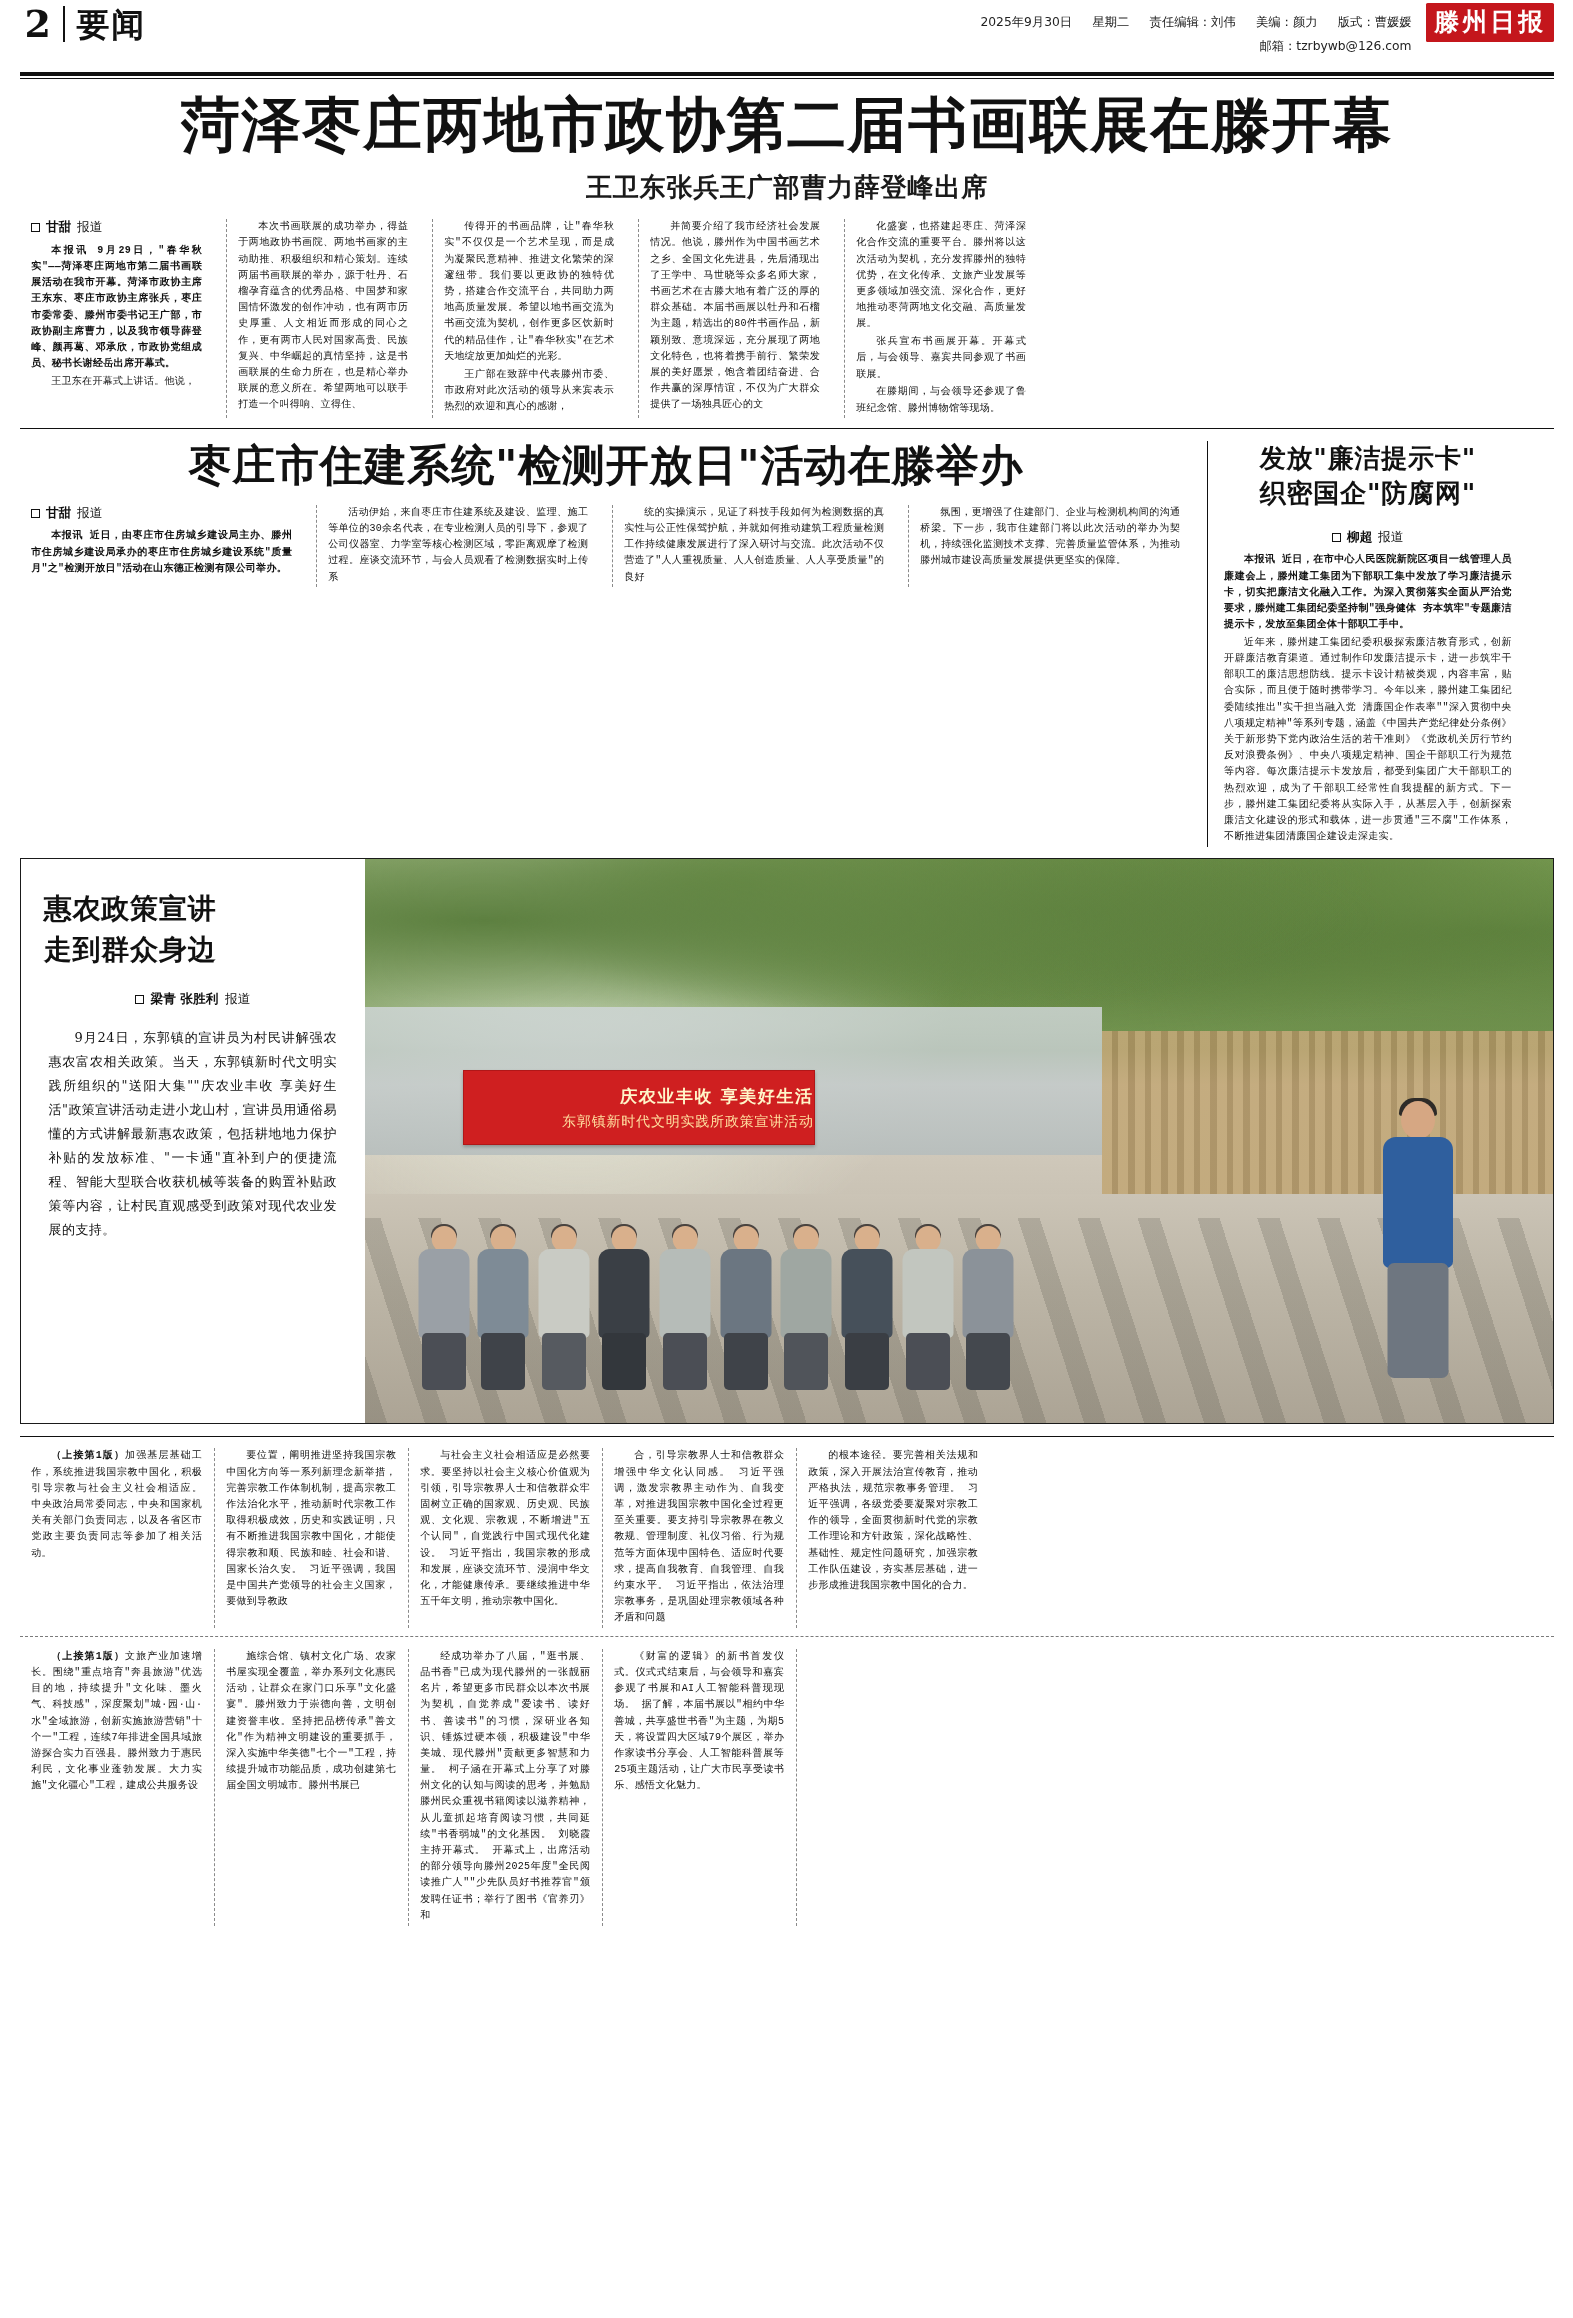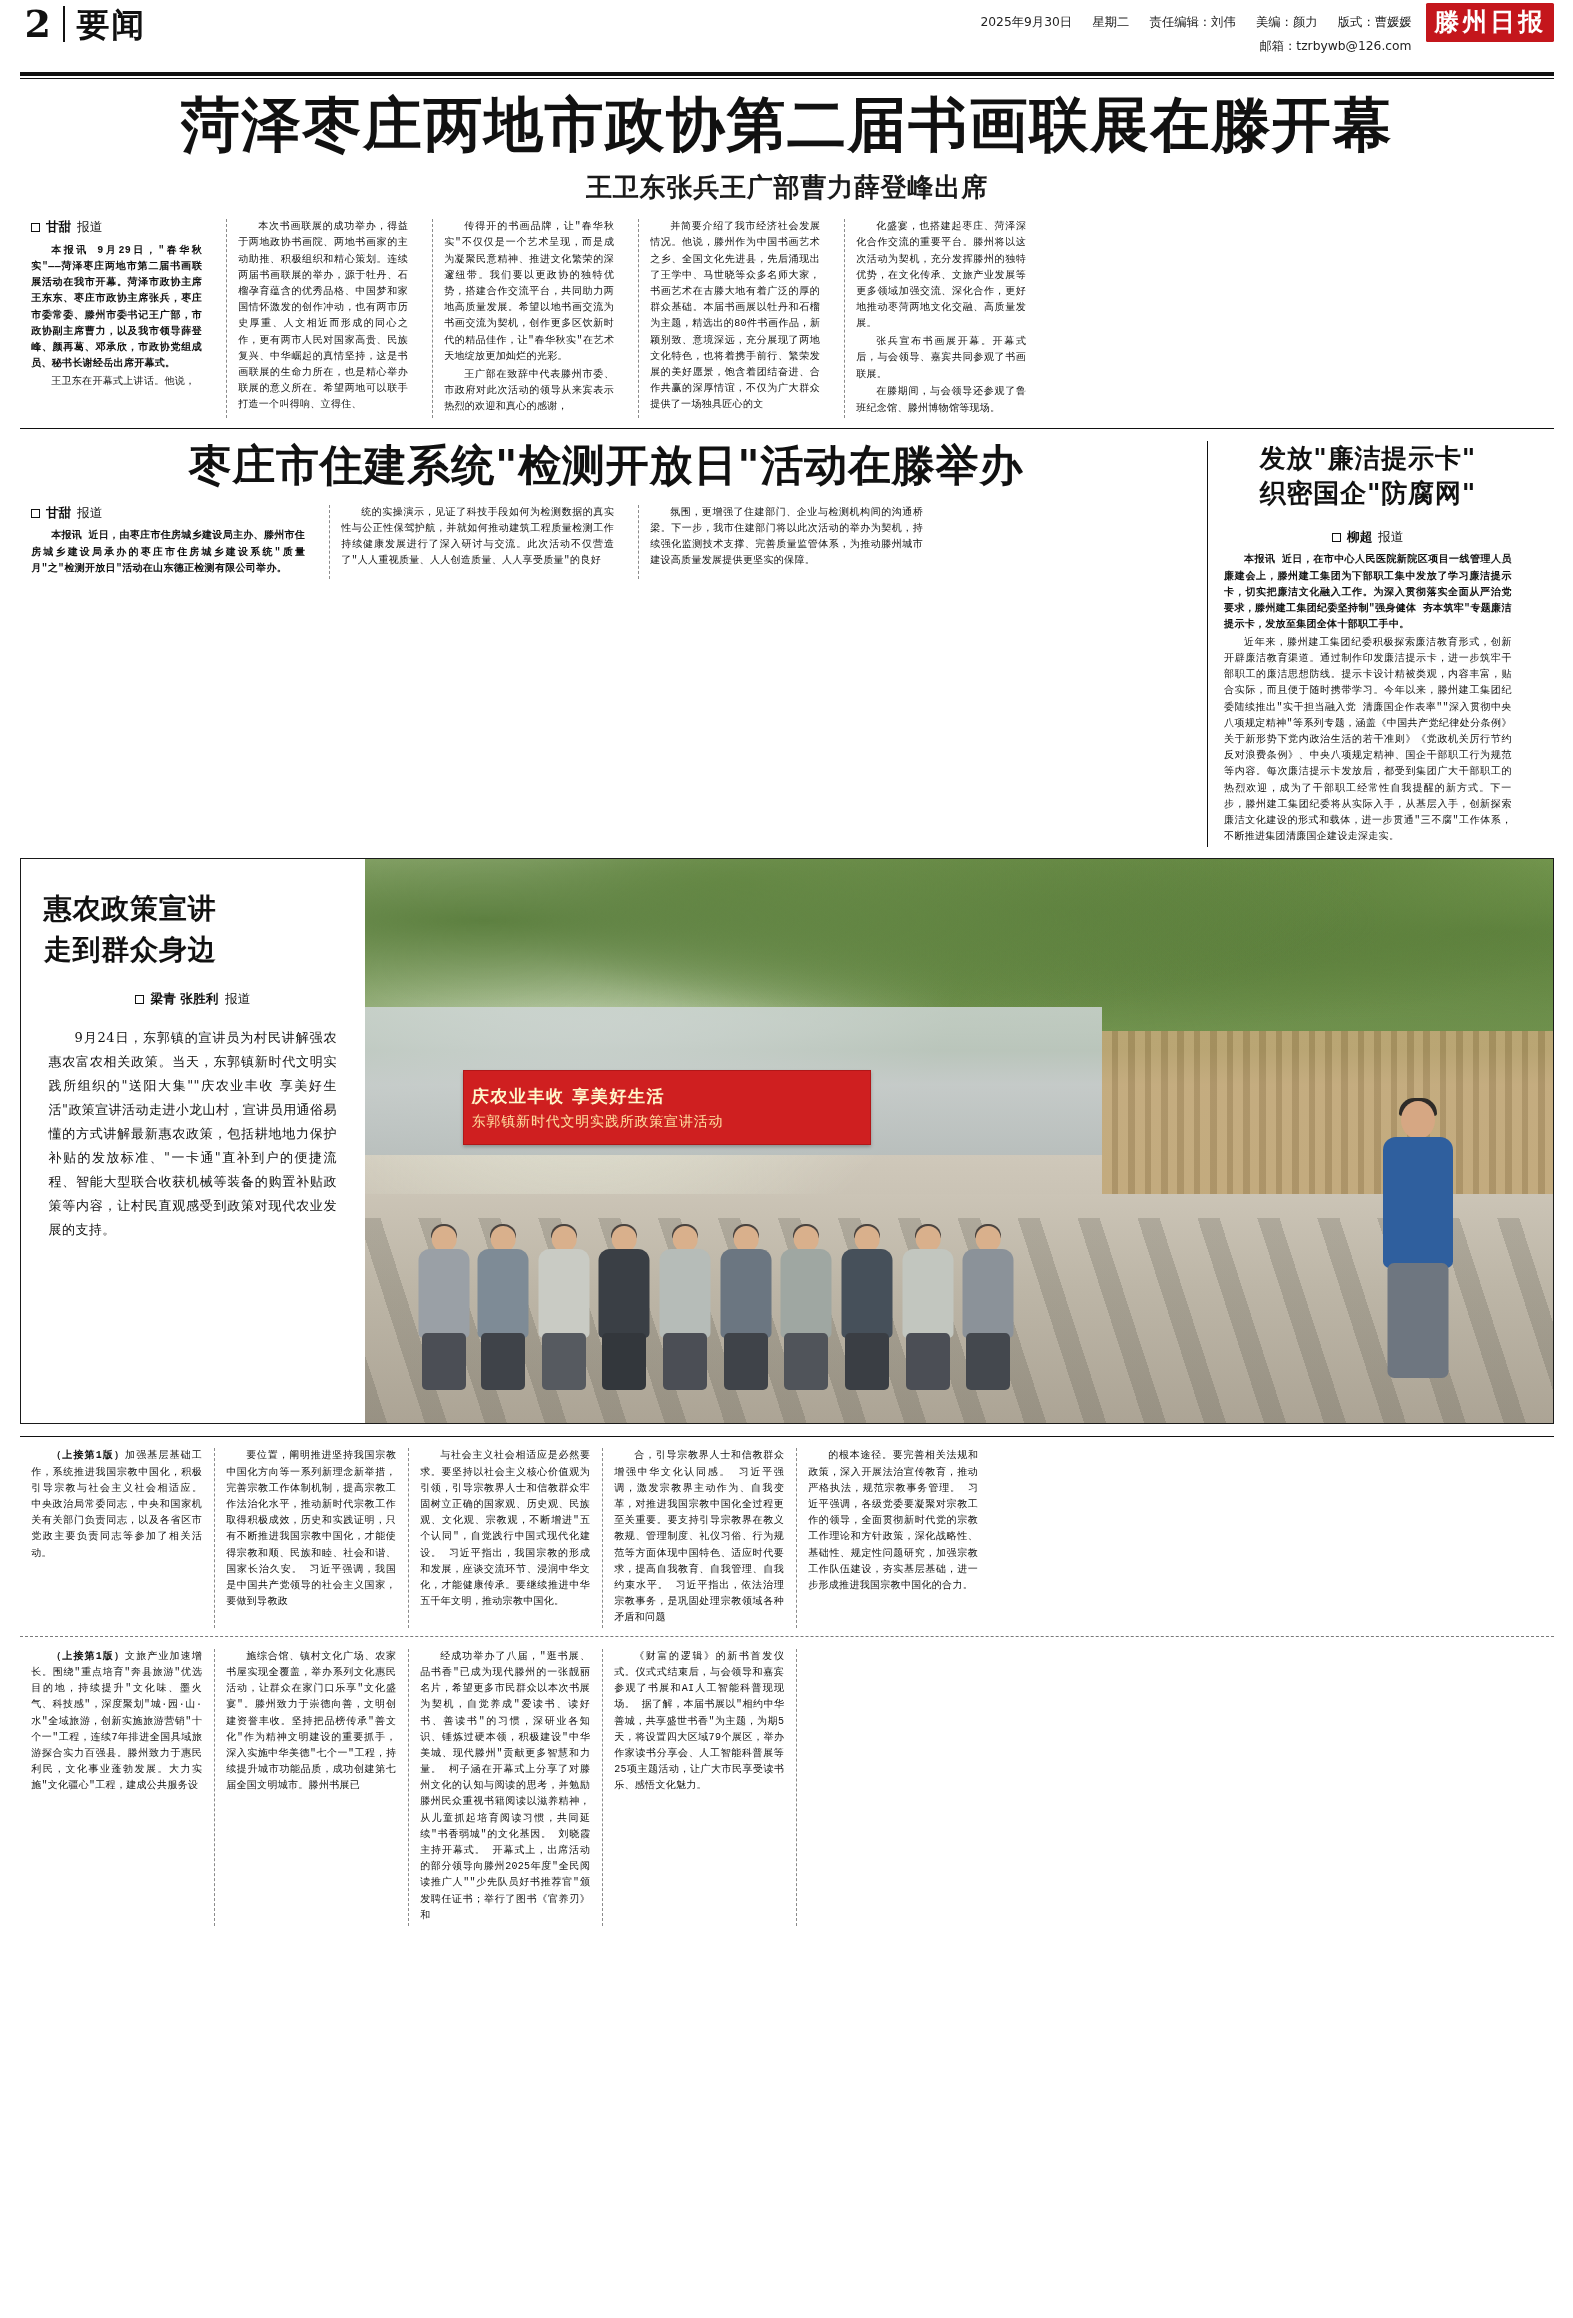--- a/index.html
+++ b/index.html
@@ -253,31 +253,30 @@
     position: absolute; left: 0; bottom: 0; width: 100%; height: 229px;
     background: linear-gradient(180deg,#cbc4b6 0%, #bdb6a7 40%, #aca495 100%);
   }
   .shadow-streaks {
     position: absolute; left: 0; bottom: 0; width: 100%; height: 205px;
     background: repeating-linear-gradient(72deg, rgba(60,60,50,.18) 0 21px, rgba(0,0,0,0) 21px 57px);
   }
   .banner {
     position: absolute;
     left: 98px; top: 211px;
-    width: 408px; height: 75px;
+    width: 352px; height: 75px;
     background: #cf1f20;
     border: 1.6px solid #b01718;
     color: #ffe9a8;
     display: flex;
     flex-direction: column;
     justify-content: center;
-    align-items: flex-start;
+    align-items: flex-end;
     font-family: "DejaVu Serif", "Liberation Serif", serif;
     box-shadow: 0 1.6px 3.3px rgba(0,0,0,.25);
-    padding-left: 8px;
   }
   .banner .b1 { font-size: 17px; font-weight: bold; letter-spacing: 1.6px; color:#fff6c9; }
   .banner .b2 { font-size: 14px; letter-spacing: 0.8px; margin-top: 4.9px; color:#ffe0a0; }
   .crowd {
     position: absolute; left: 49px; bottom: 33px; width: 606px; height: 246px;
   }
   .person {
     position: absolute;
     bottom: 0;
     width: 61px;
@@ -419,20 +418,25 @@
             <span class="sqmark"></span>
             <span class="byline-name">甘甜</span>
             <span>报道</span>
           </div>
           <div class="ctext">
             <p class="lead">本报讯  近日，由枣庄市住房城乡建设局主办、滕州市住房城乡建设局承办的枣庄市住房城乡建设系统"质量月"之"检测开放日"活动在山东德正检测有限公司举办。</p>
           </div>
         </div>
         <div class="col">
           <div class="ctext">
+            <p>活动伊始，来自枣庄市住建系统及建设、监理、施工等单位的30余名代表，在专业检测人员的引导下，参观了公司仪器室、力学室等核心检测区域，零距离观摩了检测过程。座谈交流环节，与会人员观看了检测数据实时上传系</p>
+          </div>
+        </div>
+        <div class="col">
+          <div class="ctext">
             <p>统的实操演示，见证了科技手段如何为检测数据的真实性与公正性保驾护航，并就如何推动建筑工程质量检测工作持续健康发展进行了深入研讨与交流。此次活动不仅营造了"人人重视质量、人人创造质量、人人享受质量"的良好</p>
           </div>
         </div>
         <div class="col">
           <div class="ctext">
             <p>氛围，更增强了住建部门、企业与检测机构间的沟通桥梁。下一步，我市住建部门将以此次活动的举办为契机，持续强化监测技术支撑、完善质量监管体系，为推动滕州城市建设高质量发展提供更坚实的保障。</p>
           </div>
         </div>
       </div>
     </div>

